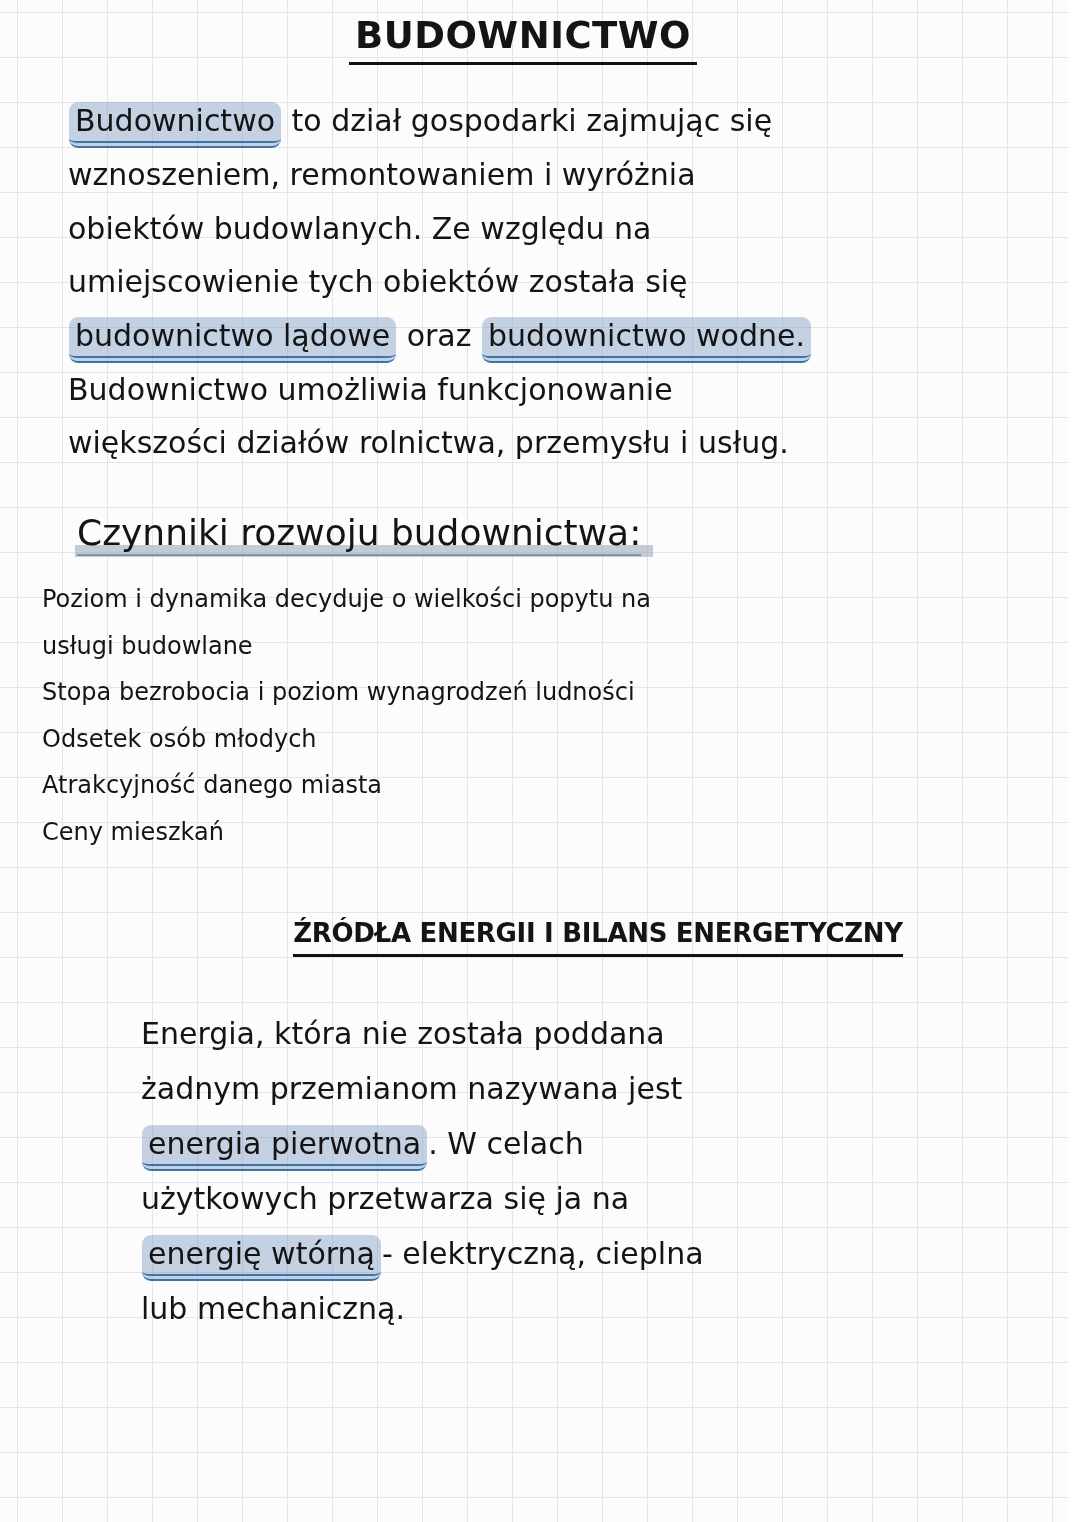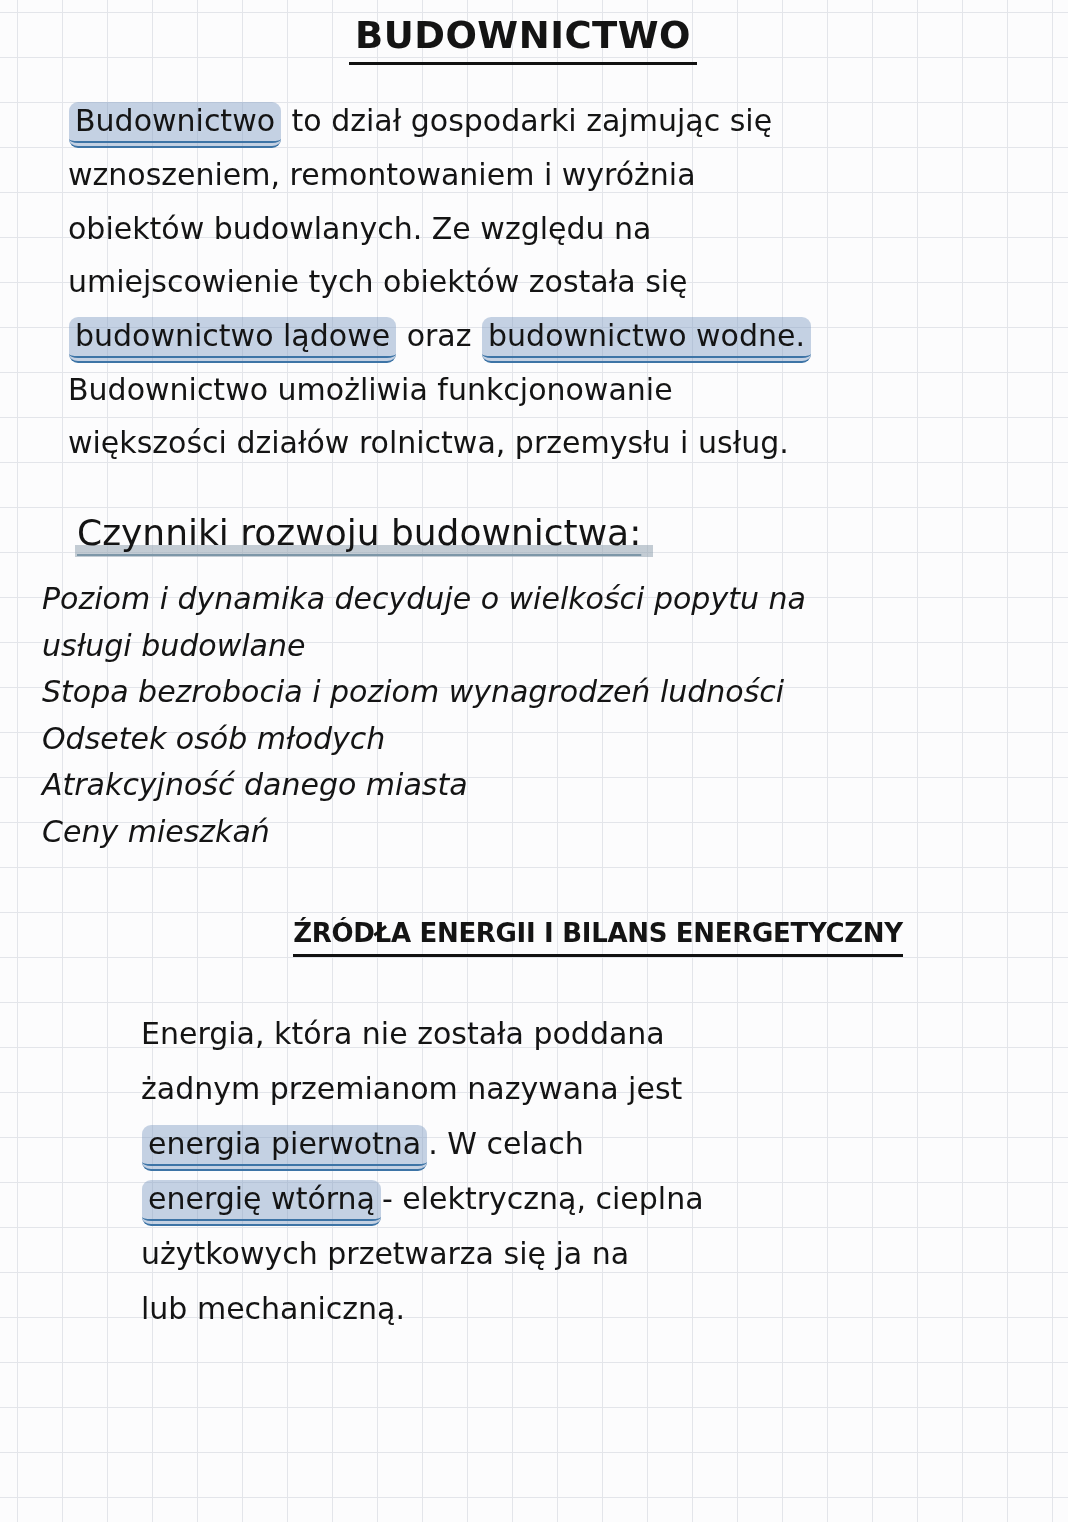--- a/index.html
+++ b/index.html
@@ -66,24 +66,23 @@
       transparent calc(100% - 3px));
     text-decoration: underline;
     text-decoration-color: #7d97a8;
     text-decoration-thickness: 2px;
     text-underline-offset: 9px;
   }
   .list {
     position: absolute;
     top: 576px;
     left: 42px;
-    font-size: 30px;
+    font-size: 24px;
     line-height: 46.5px;
     white-space: nowrap;
-    font-style: italic;
   }
   .title2 {
     position: absolute;
     top: 918px;
     left: 123px;
     width: 950px;
     margin: 0;
     text-align: center;
     font-size: 26px;
     font-weight: bold;
@@ -137,18 +136,18 @@
     <div class="line">Atrakcyjność danego miasta</div>
     <div class="line">Ceny mieszkań</div>
   </div>
 
   <h2 class="title2"><span class="u">ŹRÓDŁA ENERGII I BILANS ENERGETYCZNY</span></h2>
 
   <div class="para para2">
     <div class="line"><span>Energia, która nie została poddana</span></div>
     <div class="line"><span>żadnym przemianom nazywana jest</span></div>
     <div class="line"><span class="hl">energia pierwotna</span><span>. W celach</span></div>
+    <div class="line"><span>użytkowych przetwarza się ja na</span></div>
     <div class="line"><span class="hl">energię wtórną</span><span>- elektryczną, cieplna</span></div>
-    <div class="line"><span>użytkowych przetwarza się ja na</span></div>
     <div class="line"><span>lub mechaniczną.</span></div>
   </div>
 
 </div>
 
 </body></html>

